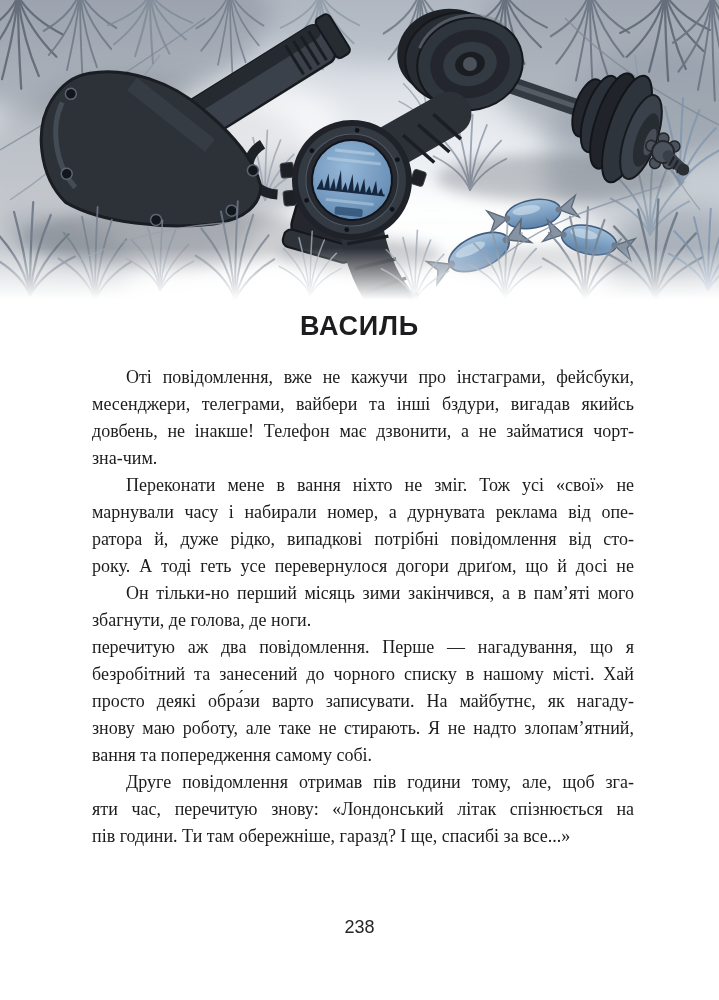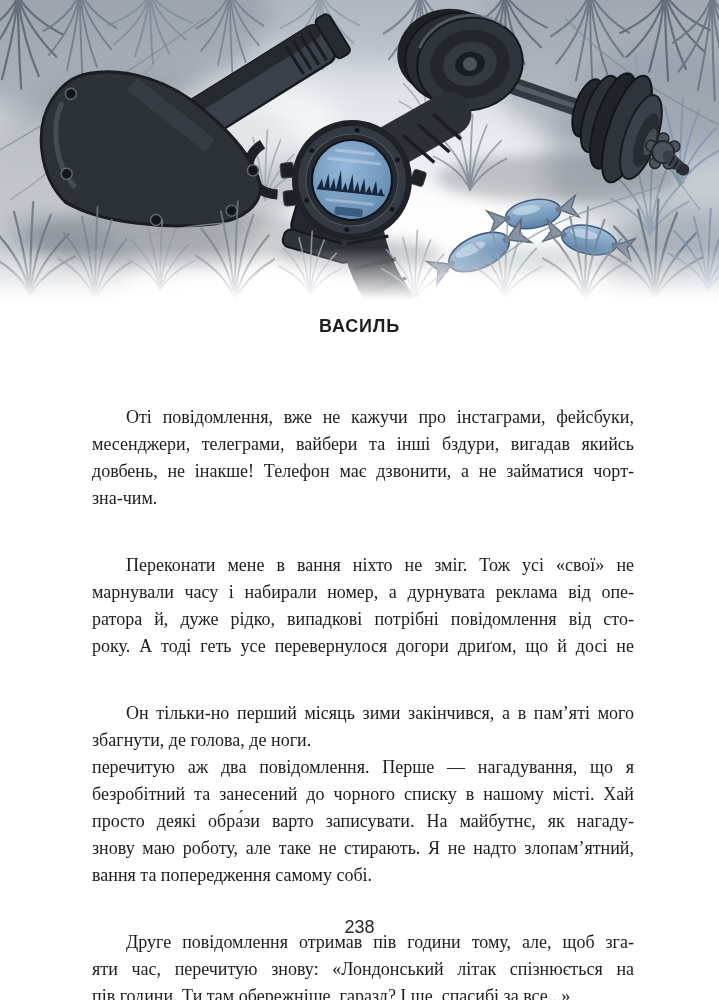--- a/index.html
+++ b/index.html
@@ -19,42 +19,42 @@
     display: block;
   }
   .chapter-title {
     position: absolute;
     top: 309px;
     left: 0;
     width: 719px;
     text-align: center;
     font-family: "Liberation Sans", sans-serif;
     font-weight: 700;
-    font-size: 18px;
+    font-size: 27px;
     line-height: 34px;
     letter-spacing: 0.8px;
     color: #1d1d1f;
   }
   .text-block {
     position: absolute;
     top: 364px;
     left: 92px;
     width: 542px;
     color: #1c1c1e;
   }
   .line {
     font-size: 18px;
     line-height: 27px;
     height: 27px;
     text-align: justify;
     text-align-last: justify;
     white-space: nowrap;
     overflow: hidden;
   }
-  .line.first { text-indent: 34px; margin-top: 40px; }
+  .line.first { text-indent: 34px; }
   .line.last  { text-align-last: left; }
   .page-number {
     position: absolute;
     top: 917px;
     left: 0;
     width: 719px;
     text-align: center;
     font-family: "Liberation Sans", sans-serif;
     font-size: 18px;
     color: #26262a;

